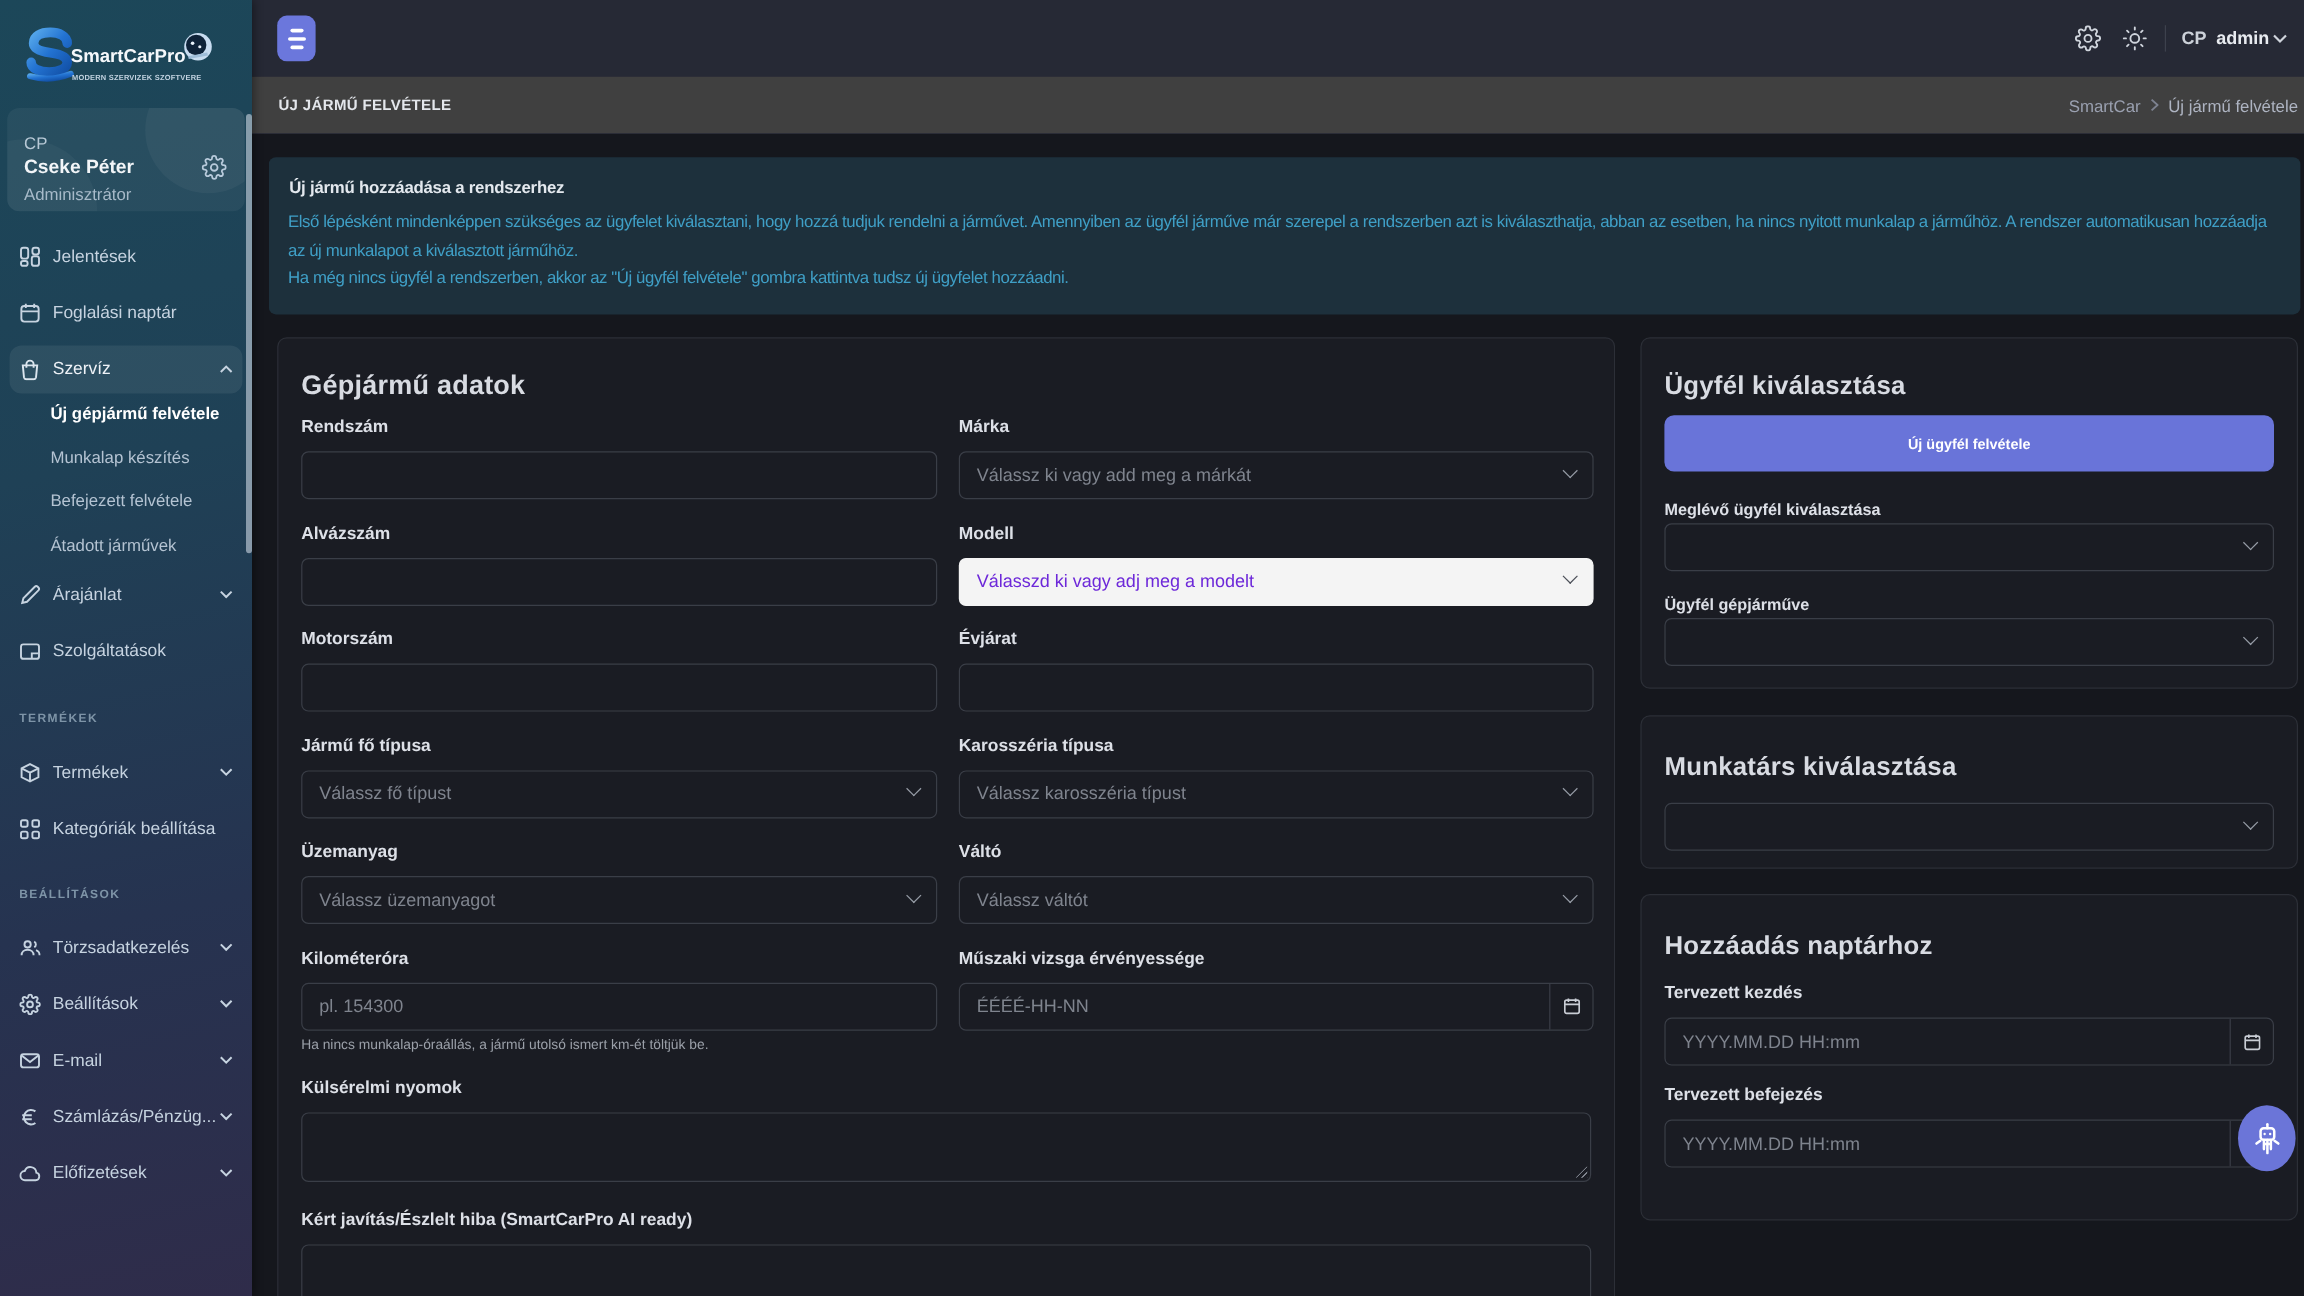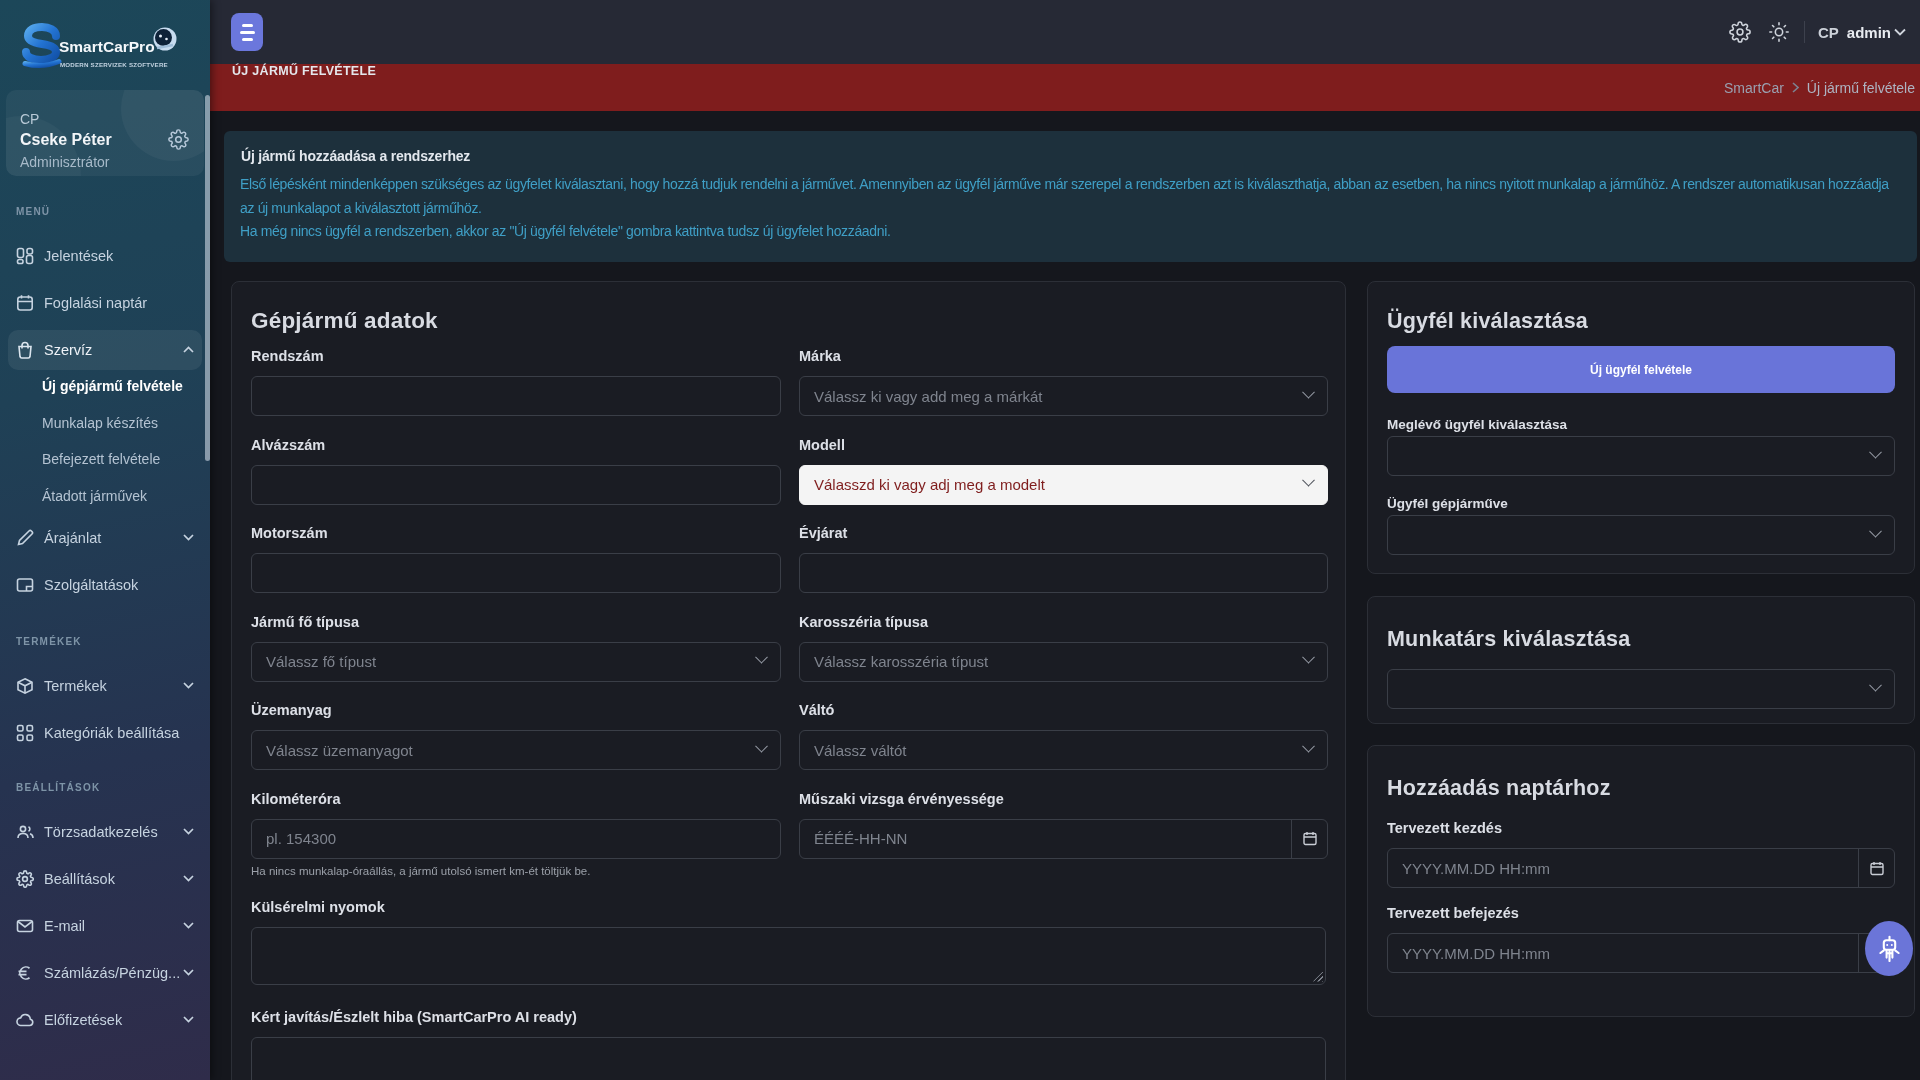--- a/index.html
+++ b/index.html
@@ -31,21 +31,21 @@
 .topbar{position:fixed;left:210px;right:0;top:0;height:64px;background:#262935}
 .burger{position:absolute;left:21px;top:13px;width:32px;height:38px;border-radius:8px;background:#6b77dc;border:none;display:flex;flex-direction:column;align-items:center;justify-content:center;gap:4px}
 .burger i{display:block;height:3px;border-radius:2px;background:#fff}
 .burger i:nth-child(1){width:11px}
 .burger i:nth-child(2){width:15px}
 .burger i:nth-child(3){width:11px}
 .top-right{position:absolute;right:14px;top:0;height:64px;display:flex;align-items:center;color:#cfd4dc}
 .top-right .sep{width:1px;height:22px;background:#3d414d;margin:0 13px 0 14px}
 .cpchip{font-size:15px;font-weight:bold;color:#ccd1d9;margin-right:8px}
 .adm{font-size:15px;font-weight:bold;color:#e8ebf0;margin-right:3px}
-.pagehead{position:fixed;left:210px;right:0;top:64px;height:47px;background:#7f1d1d;display:flex;justify-content:space-between;padding:0 5px 0 22px}
+.pagehead{position:fixed;left:210px;right:0;top:64px;height:47px;background:#404040;display:flex;align-items:center;justify-content:space-between;padding:0 5px 0 22px}
 .ph-title{font-size:12.5px;font-weight:bold;letter-spacing:.3px;color:#e4e7ec}
 .crumbs{font-size:14px;color:#969cab;display:flex;align-items:center;gap:8px}
 .crumbs .c2{color:#aeb4c2}
 
 .alert{position:fixed;left:434px;top:131px;width:1693px;height:131px;border-radius:6px;background:#1d303c;padding:13px 16px}
 .alert{left:224px}
 .alert h3{font-size:14px;font-weight:bold;color:#e3e8ee;margin:4px 0 9px 1px;letter-spacing:-0.2px}
 .alert p{font-size:14px;line-height:23.5px;color:#3f9fc6;white-space:nowrap;letter-spacing:-0.35px}
 .alert p+p{margin-top:0}
 .card{position:fixed;background:#1a1c23;border:1px solid #2c2f37;border-radius:8px}
@@ -55,21 +55,21 @@
 #cardC{left:1367px;top:745px;width:548px;height:272px;padding:28px 19px}
 .ctitle{font-size:22.5px;font-weight:bold;color:#d8dbe2;letter-spacing:.2px;line-height:28px}
 .grid{display:grid;grid-template-columns:530px 529px;column-gap:18px;margin-top:13px}
 .fg{margin-bottom:20.5px}
 .fg label, .flabel{display:block;font-size:14.5px;font-weight:bold;color:#dde0e7;margin-bottom:12px}
 .inp{height:40px;border:1px solid #3a3e47;border-radius:6px;background:transparent;width:100%;display:flex;align-items:center;padding:0 14px;color:#e6e9ee;font-size:15px}
 .inp .ph{color:#7f848e}
 .sel{justify-content:center}
 .sel:after{content:"";width:8px;height:8px;margin-left:auto;border-right:1.7px solid #979da7;border-bottom:1.7px solid #979da7;transform:rotate(45deg) translate(-3px,-3px);flex:0 0 8px}
 .sel.white{background:#f4f4f4;border-color:#f4f4f4}
-.sel.white .ph{color:#7f1d1d}
+.sel.white .ph{color:#6d28d9}
 .sel.white:after{border-color:#4a4e57}
 .tarea{height:58px;border:1px solid #3a3e47;border-radius:6px;width:100%;position:relative}
 .tarea:after{content:"";position:absolute;right:2px;bottom:2px;width:10px;height:10px;background:repeating-linear-gradient(135deg,transparent 0 2.6px,#7e838d 2.6px 3.6px);clip-path:polygon(100% 0,100% 100%,0 100%)}
 .helper{font-size:11.5px;color:#9ba0a9;margin-top:6px}
 .datein{position:relative}
 .datein .cal{position:absolute;right:0;top:0;width:36px;height:100%;border-left:1px solid #3a3e47;display:flex;align-items:center;justify-content:center;color:#c9cdd5}
 .btn-purple{display:block;width:100%;height:47px;border:none;border-radius:8px;background:#6974d9;color:#fff;font-size:12px;font-weight:bold;font-family:inherit;margin-top:11px}
 .fab{position:fixed;left:1865px;top:921px;width:48px;height:55px;border-radius:50%;background:#6b75d8;display:flex;align-items:center;justify-content:center;z-index:9}
 </style>
 </head>
@@ -279,21 +279,20 @@
       <span class="circ2"></span>
     <span class="u-cp">CP</span>
     <span class="u-name">Cseke Péter</span>
     <span class="u-role">Adminisztrátor</span>
     <span class="u-gear"><svg width="21" height="21" viewBox="0 0 24 24" fill="none" stroke="#b8cadb" stroke-width="1.7">
           <circle cx="12" cy="12" r="3.2"></circle>
           <path d="M19.4 15a1.65 1.65 0 0 0 .33 1.82l.06.06a2 2 0 1 1-2.83 2.83l-.06-.06a1.65 1.65 0 0 0-1.82-.33 1.65 1.65 0 0 0-1 1.51V21a2 2 0 1 1-4 0v-.09a1.65 1.65 0 0 0-1-1.51 1.65 1.65 0 0 0-1.82.33l-.06.06a2 2 0 1 1-2.83-2.83l.06-.06a1.65 1.65 0 0 0 .33-1.82 1.65 1.65 0 0 0-1.51-1H3a2 2 0 1 1 0-4h.09a1.65 1.65 0 0 0 1.51-1 1.65 1.65 0 0 0-.33-1.82l-.06-.06a2 2 0 1 1 2.83-2.83l.06.06a1.65 1.65 0 0 0 1.82.33h0a1.65 1.65 0 0 0 1-1.51V3a2 2 0 1 1 4 0v.09a1.65 1.65 0 0 0 1 1.51h0a1.65 1.65 0 0 0 1.82-.33l.06-.06a2 2 0 1 1 2.83 2.83l-.06.06a1.65 1.65 0 0 0-.33 1.82v0a1.65 1.65 0 0 0 1.51 1H21a2 2 0 1 1 0 4h-.09a1.65 1.65 0 0 0-1.51 1z"></path>
         </svg></span>
   </div>
   <nav>
-    <div class="sect">MENÜ</div>
     <div class="mi">
         <svg viewBox="0 0 18 18" width="18" height="18" fill="none" stroke="#c6d3e0" stroke-width="1.6">
           <rect x="1.5" y="1.5" width="6" height="9" rx="2"></rect>
           <rect x="11" y="1.5" width="5.5" height="5.5" rx="2"></rect>
           <rect x="1.5" y="12.5" width="5.5" height="4" rx="1.8"></rect>
           <rect x="10.5" y="8.5" width="6" height="8" rx="2"></rect>
         </svg>
         <span class="lbl">Jelentések</span>
       </div>
     <div class="mi">

